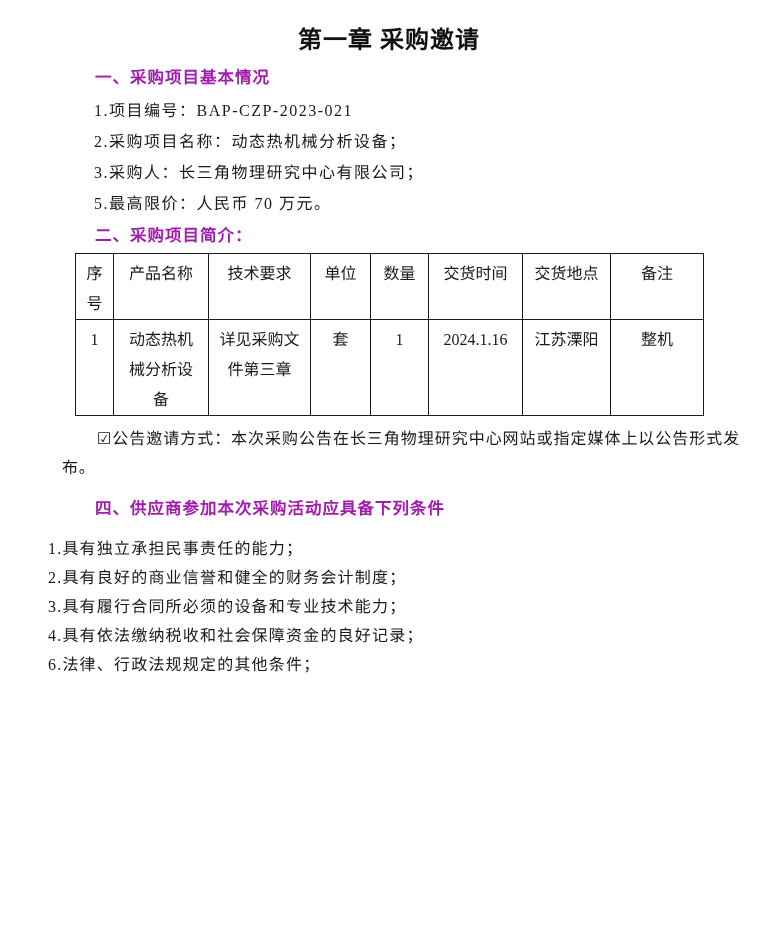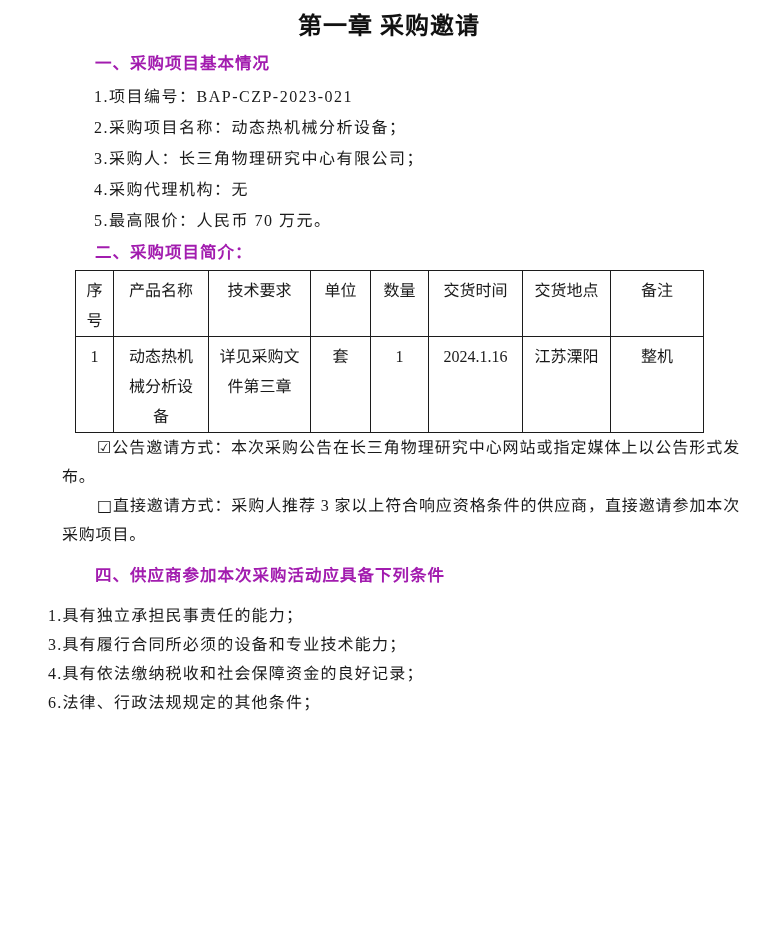--- a/index.html
+++ b/index.html
@@ -16,21 +16,21 @@
     font-size: 16px;
   }
   .page {
     position: relative;
     width: 778px;
     height: 934px;
     background: #ffffff;
   }
   .doc-title {
     margin: 0;
-    padding-top: 6px;
+    padding-top: 20px;
     text-align: center;
     font-size: 24px;
     font-weight: bold;
     letter-spacing: 1px;
     color: #111111;
   }
   .intro {
     margin: 25px 18px 0 19px;
     line-height: 28px;
     letter-spacing: 2.3px;
@@ -77,21 +77,21 @@
     padding: 5px 3px 0 3px;
     overflow: hidden;
   }
   table.products th { height: 53px; }
   table.products td { height: 84px; }
   table.products th:nth-child(2),
   table.products td:nth-child(2) { padding-left: 14px; padding-right: 14px; }
   table.products th:nth-child(3),
   table.products td:nth-child(3) { padding-left: 8px; padding-right: 8px; }
   .option {
-    margin: 0 38px 0 62px;
+    margin: 8px 38px 0 62px;
     line-height: 29px;
     letter-spacing: 0.8px;
     text-indent: 35px;
     text-align: justify;
   }
   .cond-list { margin-top: 14px; }
   .cond-list .item {
     margin-left: 48px;
     line-height: 29px;
     letter-spacing: 1.2px;
@@ -105,21 +105,20 @@
 
   <h1 class="doc-title">第一章 采购邀请</h1>
 
 
   <div class="heading h-basic">一、采购项目基本情况</div>
 
   <div class="basic-list">
     <div class="item">1.项目编号：BAP-CZP-2023-021</div>
     <div class="item">2.采购项目名称：动态热机械分析设备；</div>
     <div class="item">3.采购人：长三角物理研究中心有限公司；</div>
-    <div class="item">4.采购代理机构：无</div>
     <div class="item">5.最高限价：人民币 70 万元。</div>
   </div>
 
   <div class="heading h-overview">二、采购项目简介：</div>
 
   <table class="products">
     <colgroup>
       <col style="width:38px">
         <col style="width:95px">
         <col style="width:102px">
@@ -153,27 +152,25 @@
         <td>整机</td>
       </tr>
     </tbody>
   </table>
 
 
   <p class="option">
     <span class="checkbox-glyph">☑</span><span>公告邀请方式：本次采购公告在长三角物理研究中心网站或指定媒体上以公告形式发布。</span>
   </p>
 
-  <p class="option">
-    <span class="checkbox-glyph">□</span><span>直接邀请方式：采购人推荐 3 家以上符合响应资格条件的供应商，直接邀请参加本次采购项目。</span>
-  </p>
 
   <div class="heading h-cond">四、供应商参加本次采购活动应具备下列条件</div>
 
   <div class="cond-list">
     <div class="item">1.具有独立承担民事责任的能力；</div>
+    <div class="item">2.具有良好的商业信誉和健全的财务会计制度；</div>
     <div class="item">3.具有履行合同所必须的设备和专业技术能力；</div>
     <div class="item">4.具有依法缴纳税收和社会保障资金的良好记录；</div>
     <div class="item">6.法律、行政法规规定的其他条件；</div>
 
   </div>
 
 </div>
 
 </body></html>

